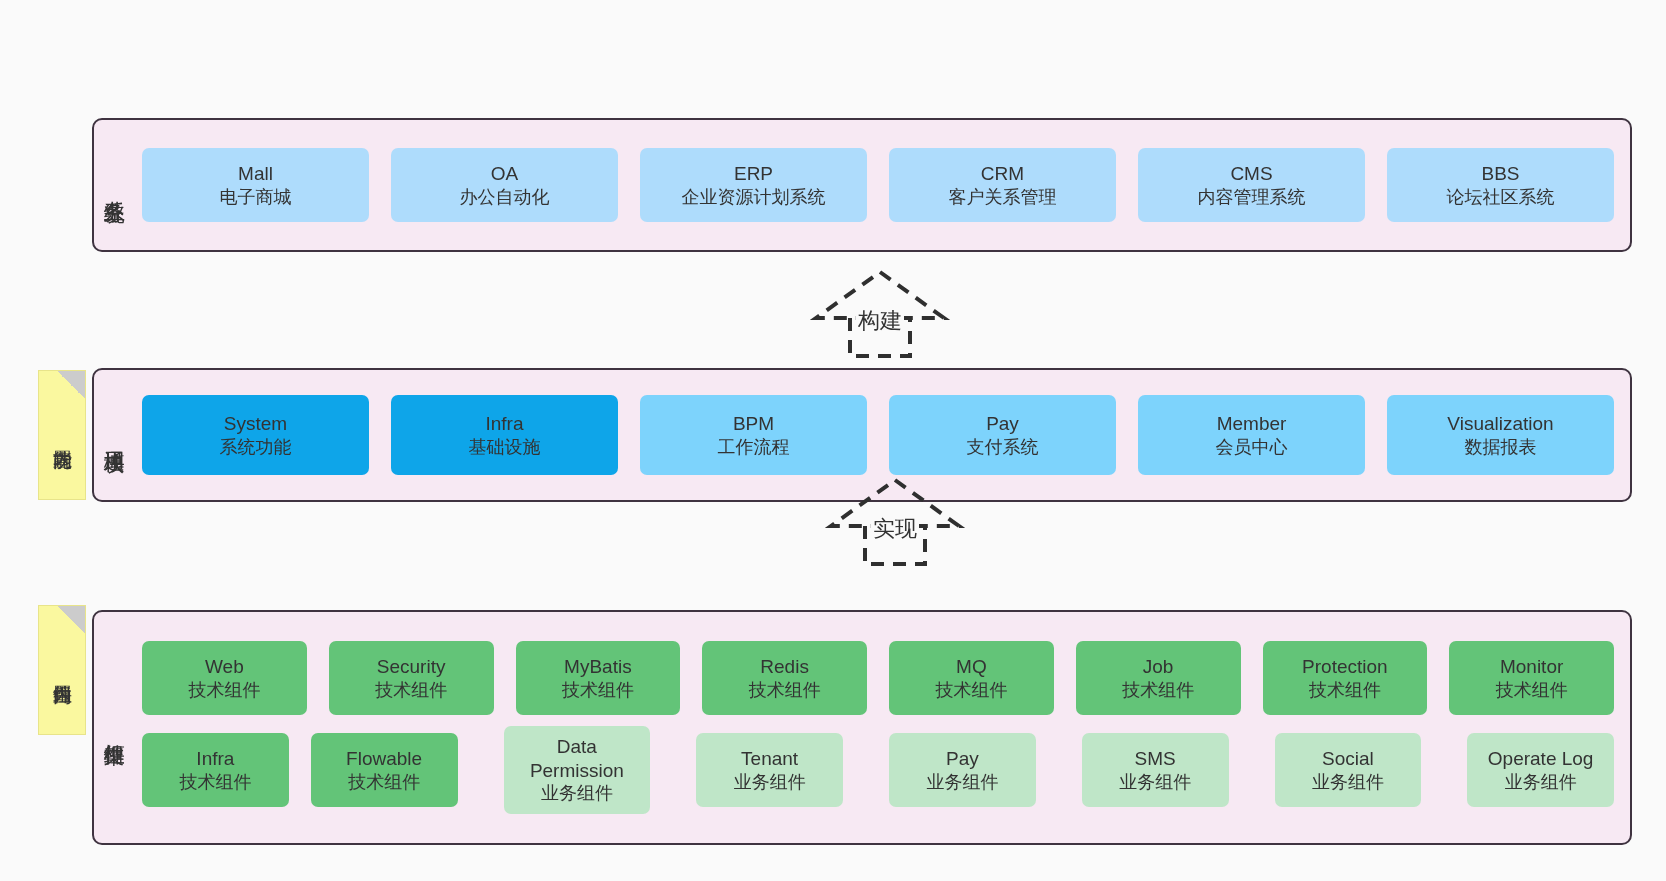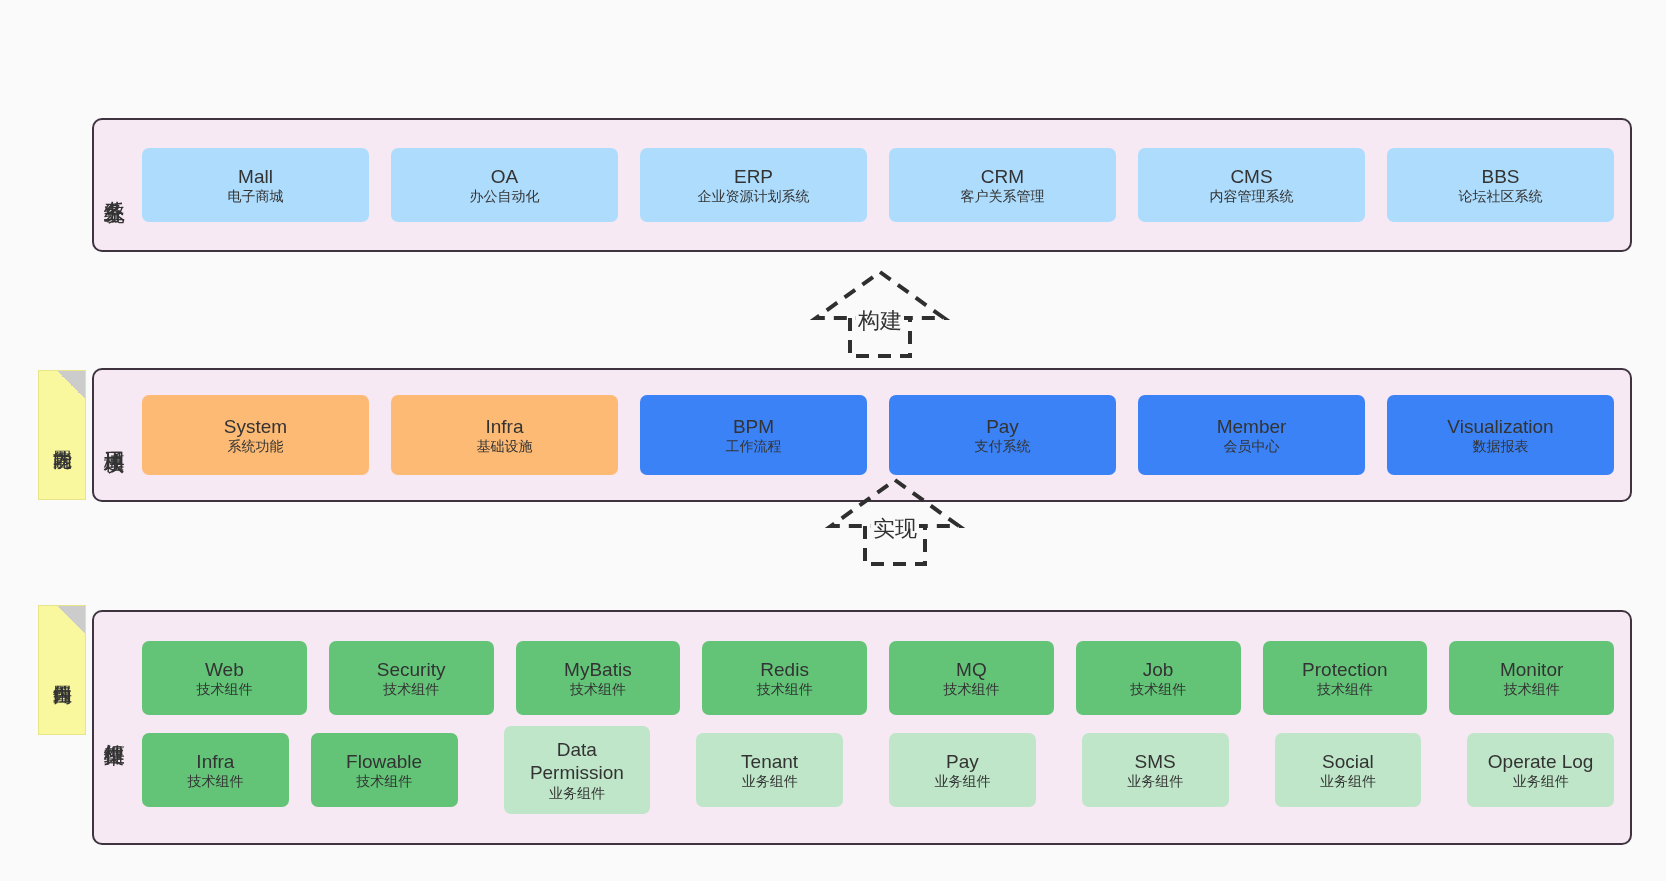--- a/index.html
+++ b/index.html
@@ -77,27 +77,27 @@
     text-align: center;
     color: #333333;
     padding: 6px 4px;
     line-height: 1.24;
   }
   .node .n-title {
     font-size: 19px;
     white-space: nowrap;
   }
   .node .n-sub {
-    font-size: 14px;
+    font-size: 18px;
     font-family: Liberation Serif, serif;
   }
 
   .node.blue       { background: #aedcfc; }
-  .node.red        { background: #fdba74; }
-  .node.pink       { background: #3b82f6; }
+  .node.red        { background: #0ea5e9; }
+  .node.pink       { background: #7dd3fc; }
   .node.green      { background: #63c478; }
   .node.lightgreen { background: #bfe6c8; margin-left: 24px; }
 
   
   .layer1 .node { height: 74px; }
   .layer2 .node { height: 80px; }
   .layer3 .node { height: 74px; }
 
   
   .node.wrap .n-title { white-space: normal; }

